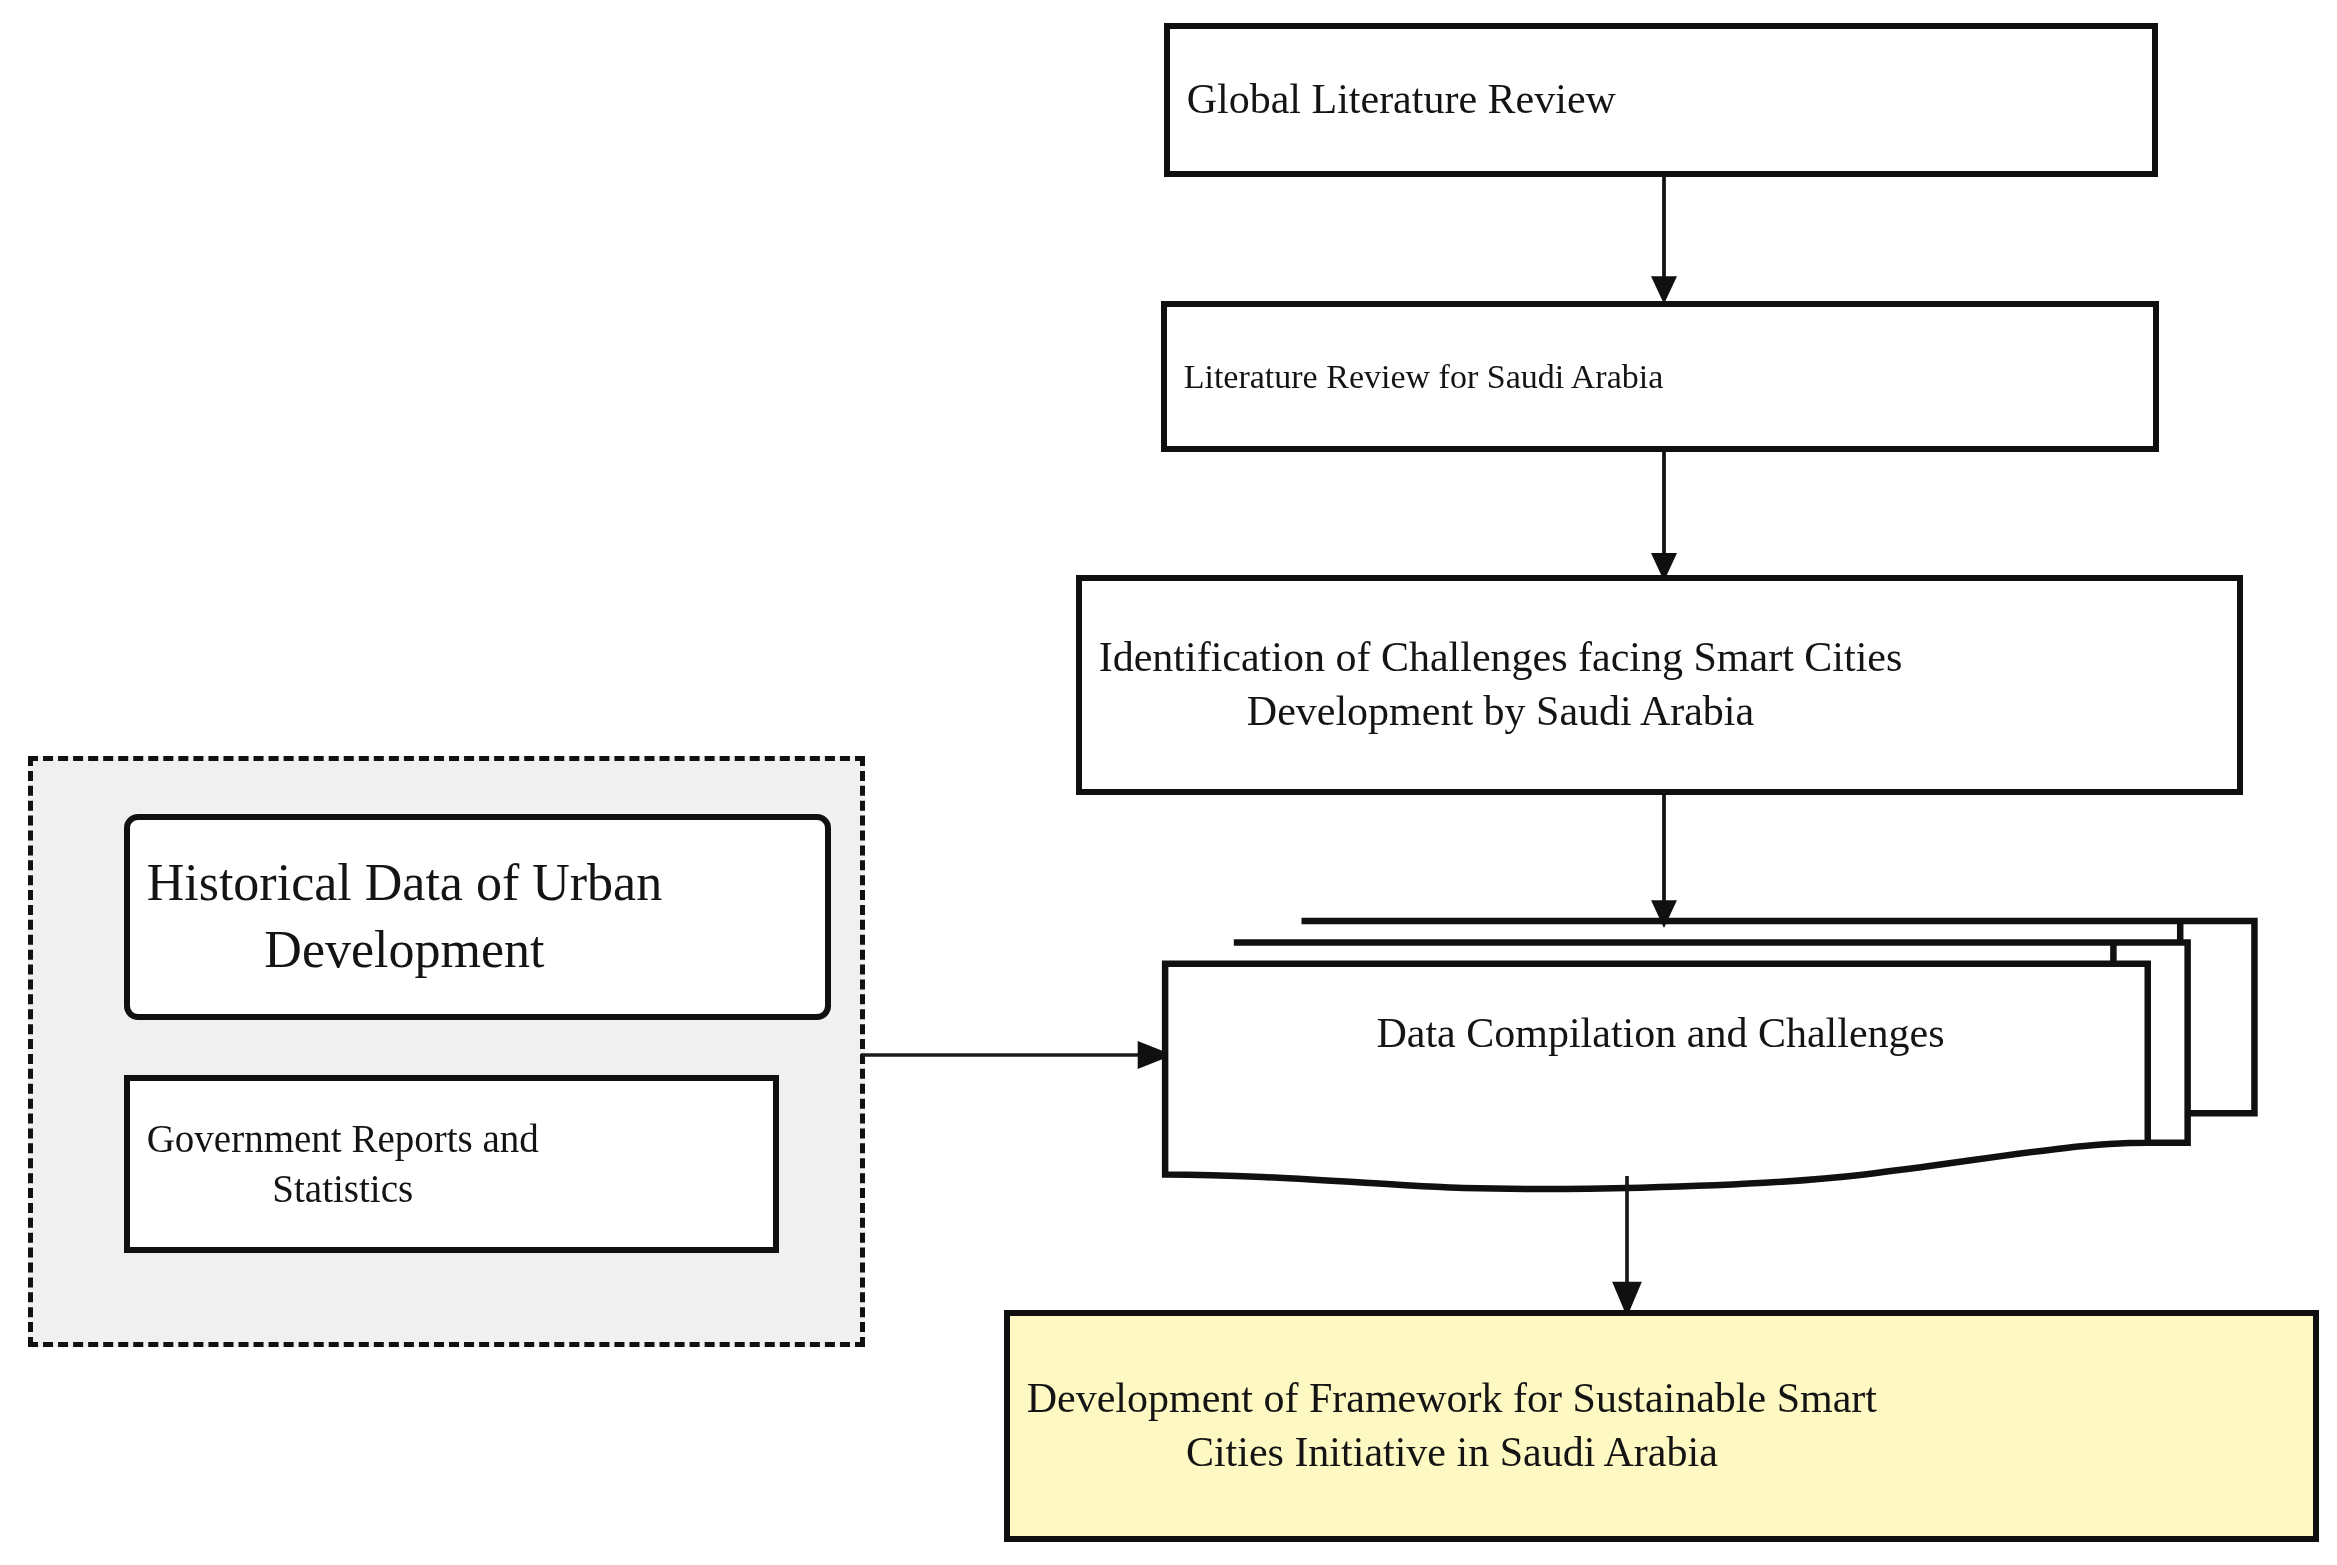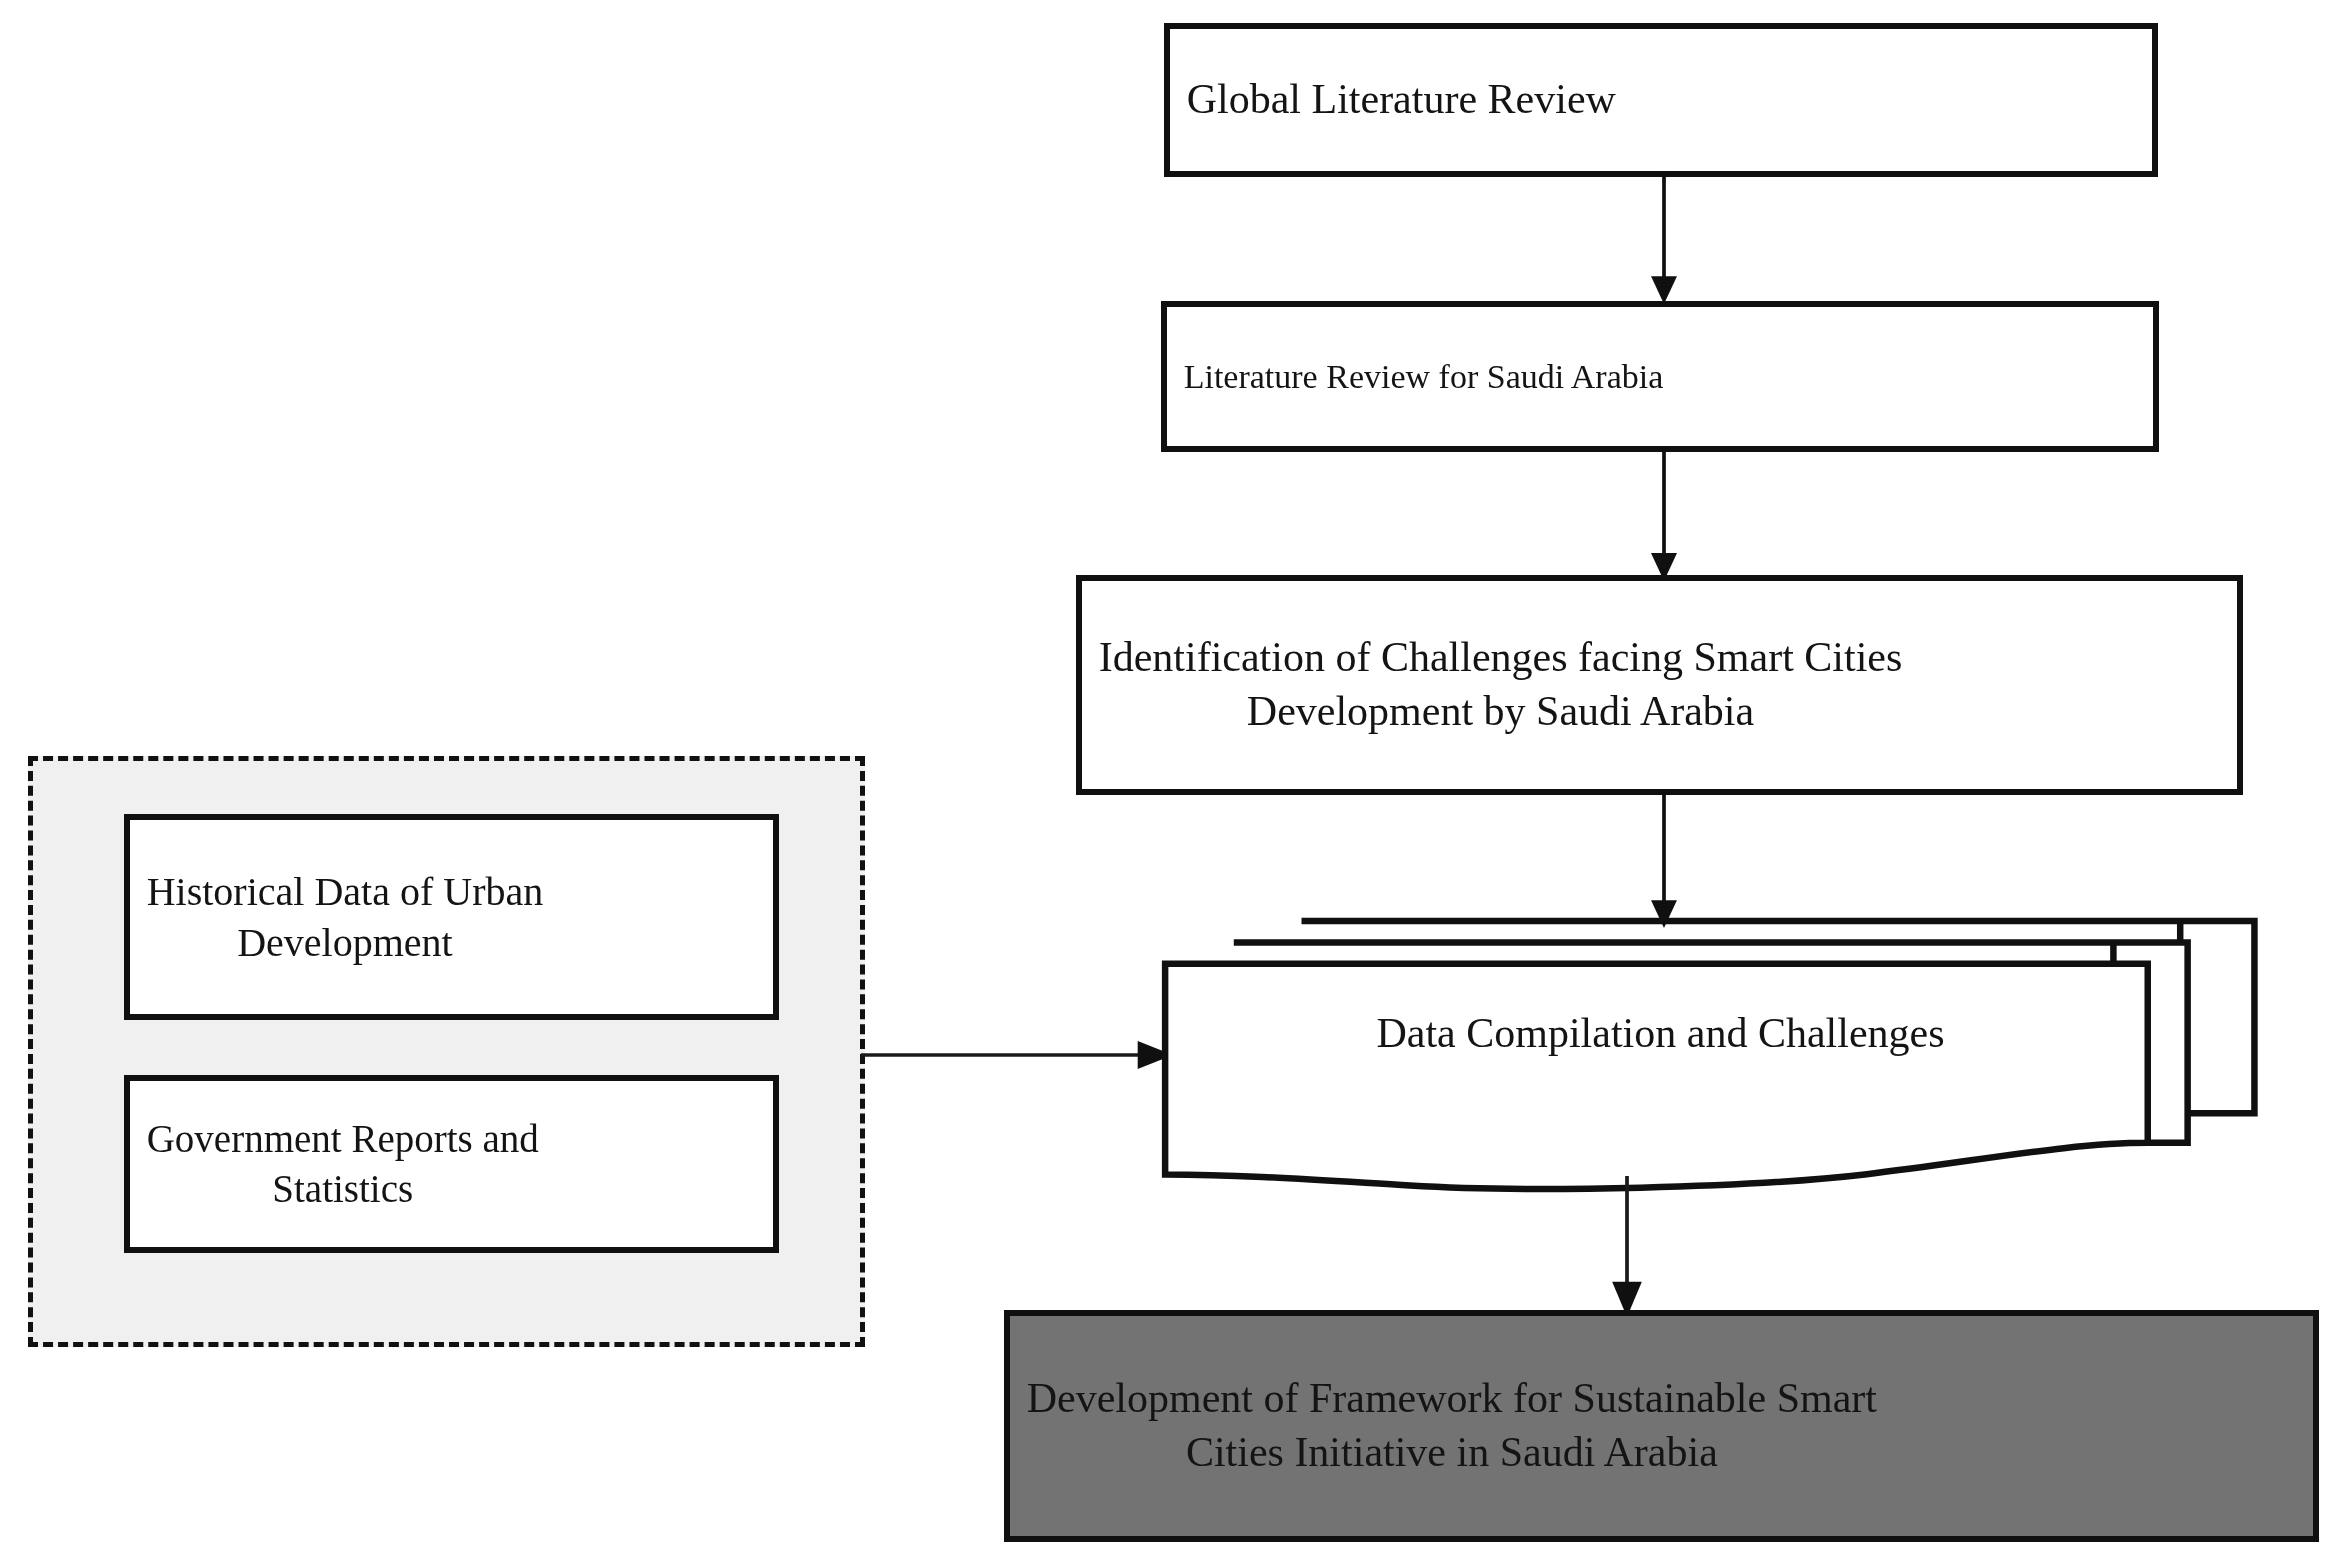--- a/index.html
+++ b/index.html
@@ -50,37 +50,38 @@
     font-size: 34px;
   }
   #box-challenges {
     left: 1076px;  top: 575px;
     width: 1167px; height: 220px;
     font-size: 42px;
   }
   #box-framework {
     left: 1004px;  top: 1310px;
     width: 1315px; height: 232px;
-    background: #737373;
+    background: #fef9c3;
     font-size: 42px;
   }
 
   
   #dashed-group {
     position: absolute;
     left: 28px; top: 756px;
     width: 837px; height: 591px;
     box-sizing: border-box;
     border: 5.6px dashed #111111;
     background: #f0f0f0;
   }
   #box-historical {
     left: 91px;  top: 53px;
-    width: 655px; height: 206px;
-    font-size: 40px;
+    width: 707px; height: 206px;
+    font-size: 52px;
+    border-radius: 14px;
   }
   #box-govreports {
     left: 91px;  top: 314px;
     width: 655px; height: 178px;
     font-size: 39px;
   }
 
   
   #doc-stack {
     position: absolute;

